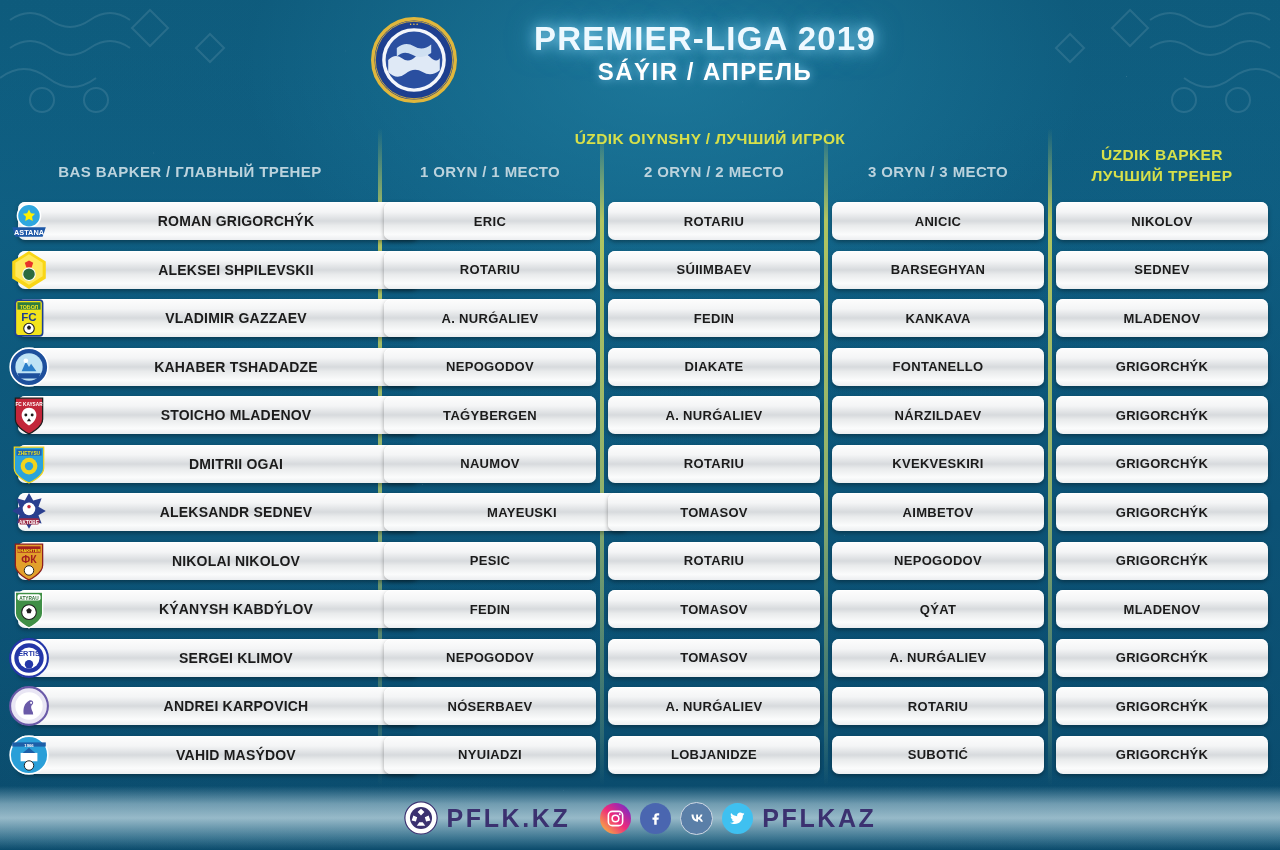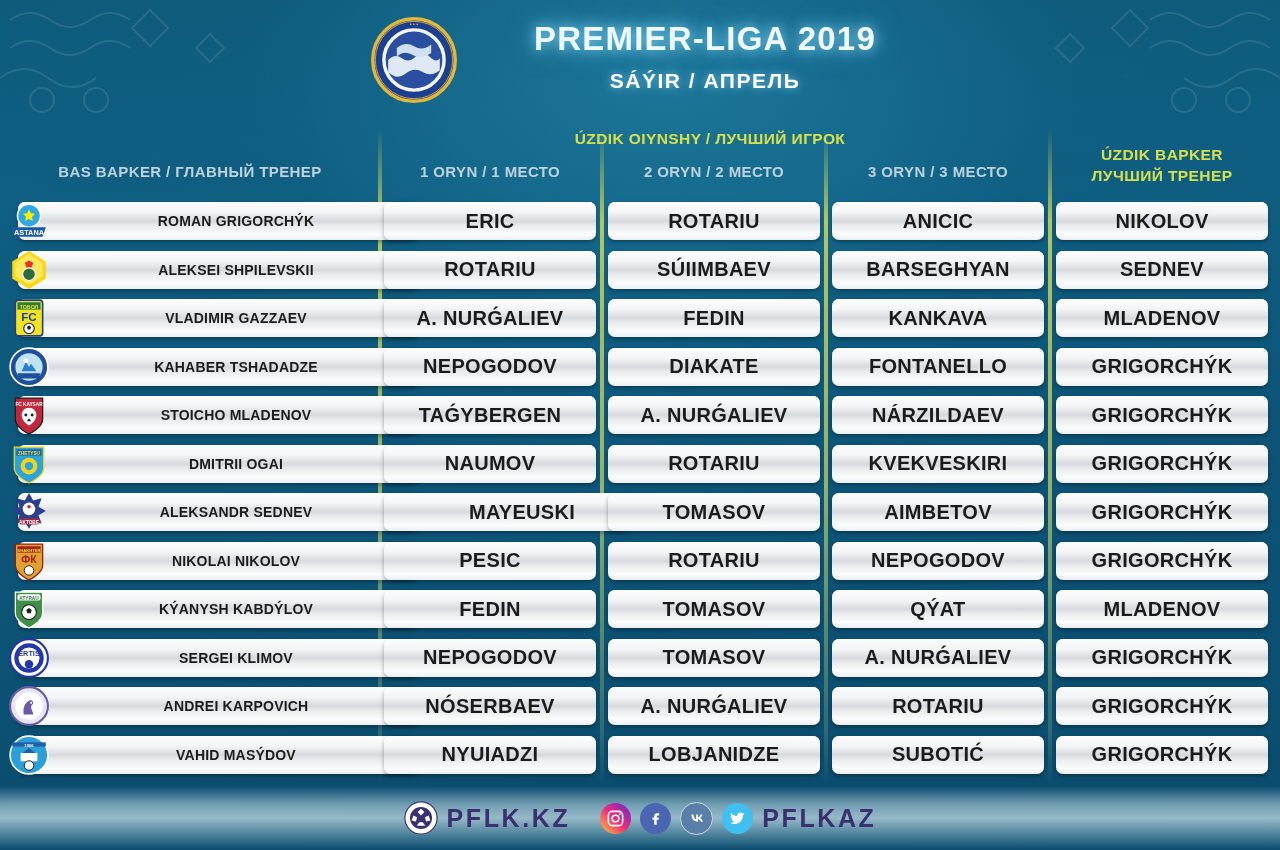--- a/index.html
+++ b/index.html
@@ -47,21 +47,21 @@
   
   #header{position:absolute;left:0;top:0;width:1280px;height:120px;padding-left:48px;}
   #crest{position:absolute;left:371px;top:17px;width:86px;height:86px;}
   #title-block{position:absolute;left:470px;top:20px;width:470px;text-align:center;}
   #main-title{
     font-size:33px;font-weight:bold;color:#eef9ff;letter-spacing:1.2px;
     text-shadow:0 0 14px rgba(150,225,255,.95),0 0 28px rgba(90,190,235,.65);
     white-space:nowrap;
   }
   #sub-title{
-    margin-top:11px;font-size:21px;font-weight:bold;color:#ffffff;letter-spacing:1.5px;
+    font-size:24px;font-weight:bold;color:#ffffff;letter-spacing:1.5px;
     text-shadow:0 0 10px rgba(140,215,250,.8);white-space:nowrap;
   }
 
   
   .vdiv{
     position:absolute;top:128px;width:4px;height:658px;
     background:linear-gradient(180deg,rgba(205,214,90,.0) 0%,rgba(205,214,90,.85) 14%,rgba(178,200,105,.80) 55%,rgba(150,185,120,.25) 92%,rgba(0,0,0,0) 100%);
     border-radius:2px;
   }
 
@@ -80,21 +80,21 @@
     position:absolute;height:38px;border-radius:7px;
     background:linear-gradient(180deg,#fdfdfd 0%,#f4f5f6 26%,#d7dadd 50%,#e9ebec 62%,#fbfcfc 85%,#eceef0 100%);
     box-shadow:0 2px 4px rgba(0,0,0,.35), inset 0 1px 0 rgba(255,255,255,.95);
     display:flex;align-items:center;justify-content:center;
     color:#1b1b1b;font-weight:bold;white-space:nowrap;overflow:hidden;
   }
   .pill.coach{
     justify-content:flex-start;padding-left:58px;font-size:14px;letter-spacing:.2px;
   }
   .pill.coach .nm{width:100%;text-align:center;padding-right:22px;}
-  .pill.val{font-size:20px;letter-spacing:.3px;}
+  .pill.val{font-size:13px;letter-spacing:.3px;}
 
   .crest-badge{
     position:absolute;width:42px;height:42px;left:8px;top:-2px;z-index:3;
     display:flex;align-items:center;justify-content:center;
   }
 
   
   #footer{
     position:absolute;left:0;top:786px;width:1280px;height:64px;
     background:linear-gradient(180deg,rgba(180,215,228,.0) 0%,rgba(196,222,232,.55) 28%,rgba(205,228,236,.72) 50%,rgba(150,195,212,.35) 82%,rgba(120,175,196,.0) 100%);

